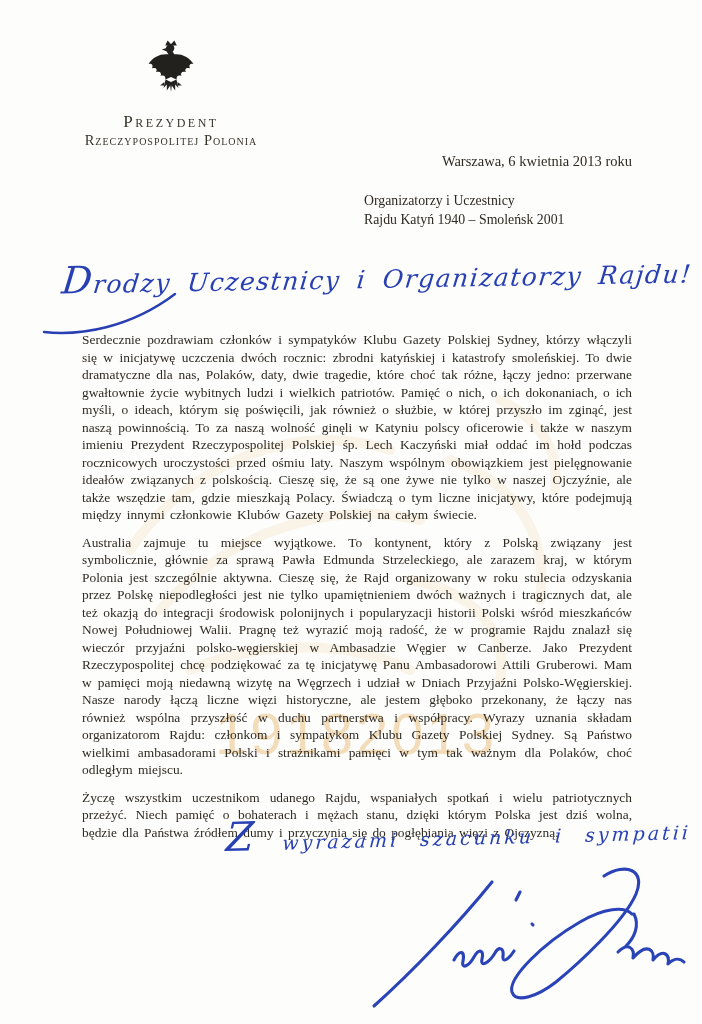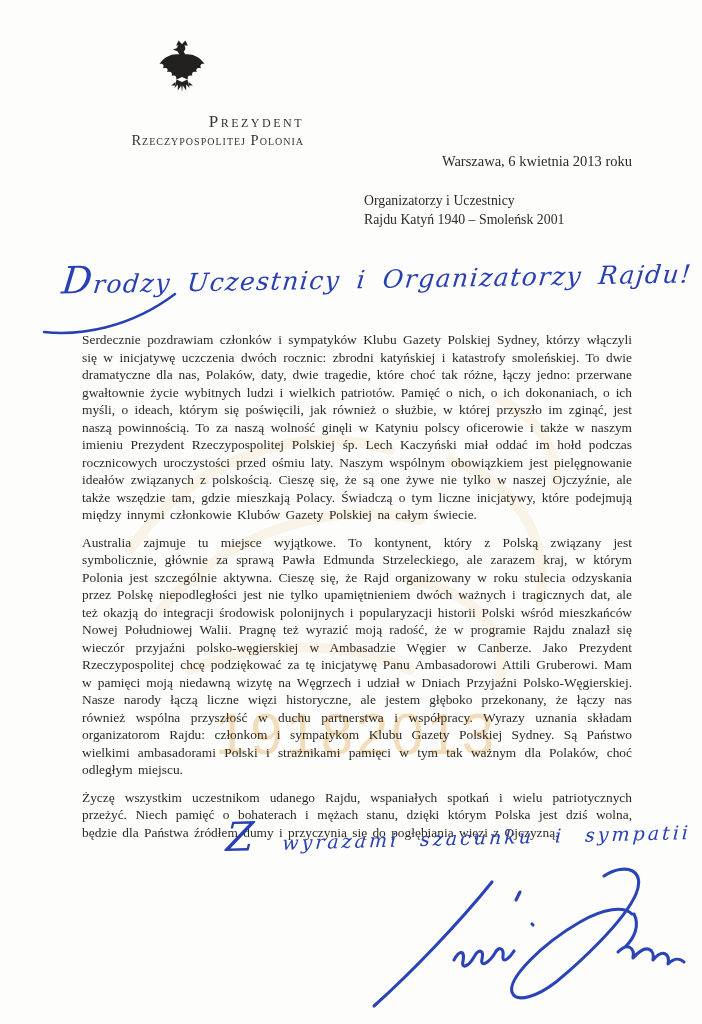--- a/index.html
+++ b/index.html
@@ -19,22 +19,22 @@
     position:absolute;top:700px;left:215px;width:290px;
     font-family:Liberation Sans, sans-serif;
     font-size:58px;letter-spacing:3px;
     color:#f3dcba;white-space:nowrap;
     display:flex;
   }
   .wm-ornament{position:absolute;left:70px;top:340px;opacity:.8;}
 
   
   .letterhead{
-    position:absolute;top:36px;left:60px;width:244px;
-    text-align:right;
+    position:absolute;top:36px;left:49px;width:244px;
+    text-align:center;
   }
   .eagle{width:50px;height:68px;margin:0 auto 8px auto;display:block;}
   .lh-line1{
     font-variant:small-caps;font-size:17px;letter-spacing:2.5px;
     color:#38342c;line-height:19px;
   }
   .lh-line2{
     font-variant:small-caps;font-size:14.5px;letter-spacing:1px;
     color:#38342c;line-height:18px;
   }

